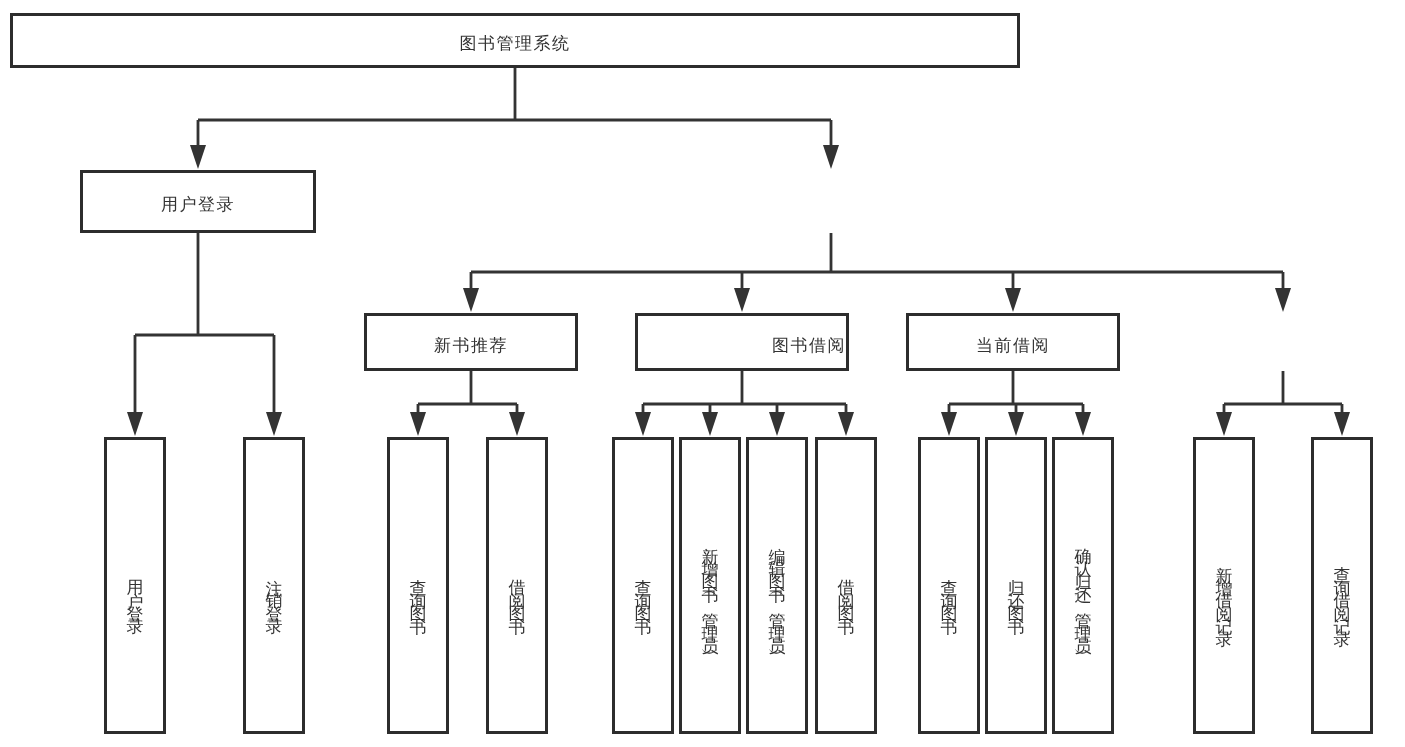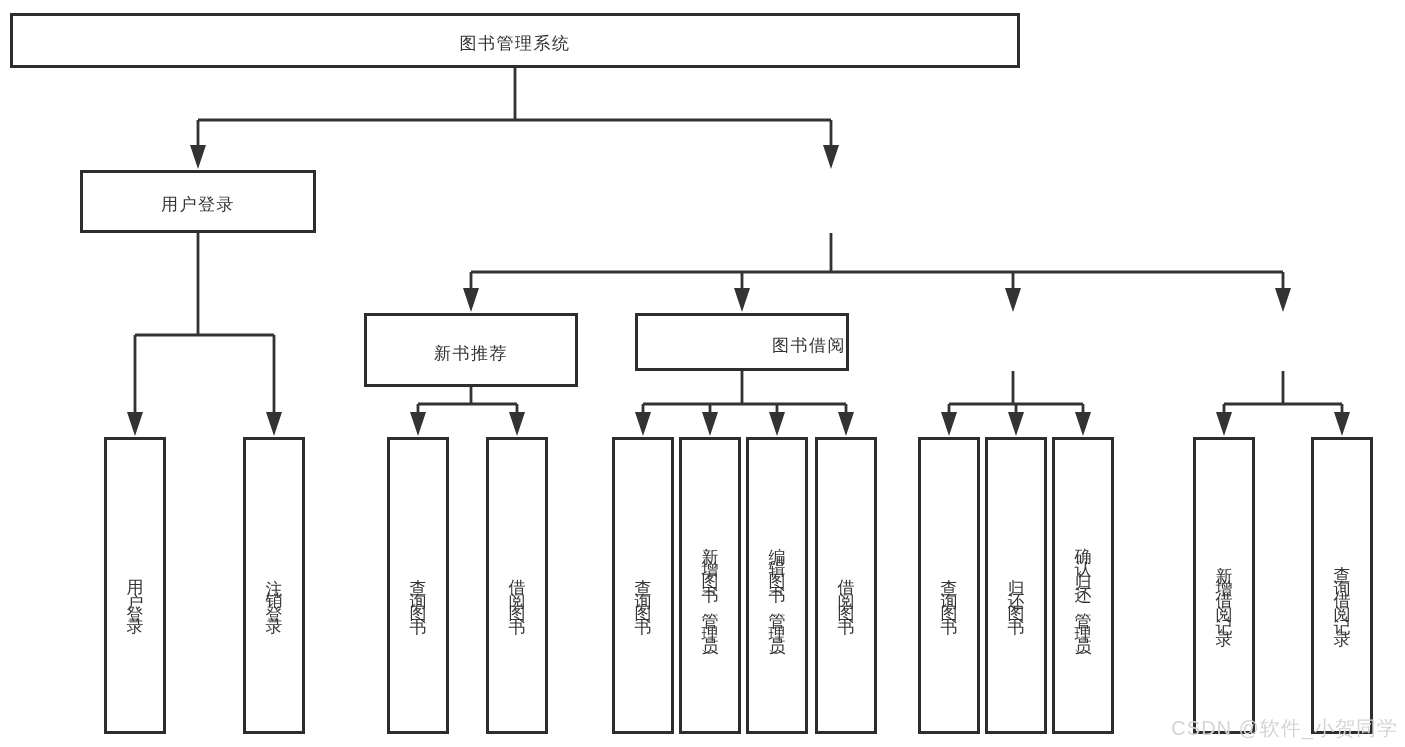--- a/index.html
+++ b/index.html
@@ -103,25 +103,28 @@
   </svg>
 
   <div class="box hbox" style="left:10px;top:13px;width:1010px;height:55px;">
     <span class="lbl">图书管理系统</span>
   </div>
 
   <div class="box hbox" style="left:80px;top:170px;width:236px;height:63px;">
     <span class="lbl">用户登录</span>
   </div>
 
-  <div class="box hbox" style="left:364px;top:313px;width:214px;height:74px;">
+  <div class="box hbox" style="left:364px;top:313px;width:214px;height:58px;">
     <span class="lbl">新书推荐</span>
   </div>
   <div class="box hbox" style="left:635px;top:313px;width:214px;height:58px;justify-content:flex-end;">
     <span class="lbl">图书借阅</span>
+  </div>
+  <div class="box hbox" style="left:906px;top:313px;width:214px;height:58px;">
+    <span class="lbl">当前借阅</span>
   </div>
 
   <div class="box vbox" style="left:104px;top:437px;width:62px;height:297px;">
     <span class="lbl">用户登录</span>
   </div>
   <div class="box vbox" style="left:243px;top:437px;width:62px;height:297px;">
     <span class="lbl">注销登录</span>
   </div>
 
   <div class="box vbox" style="left:387px;top:437px;width:62px;height:297px;">
@@ -154,15 +157,14 @@
     <span class="lbl">确认归还（管理员）</span>
   </div>
 
   <div class="box vbox" style="left:1193px;top:437px;width:62px;height:297px;">
     <span class="lbl">新增借阅记录</span>
   </div>
   <div class="box vbox" style="left:1311px;top:437px;width:62px;height:297px;">
     <span class="lbl">查询借阅记录</span>
   </div>
 
-  <div id="watermark">CSDN @软件_小贺同学</div>
 
 </div>
 
 </body></html>

